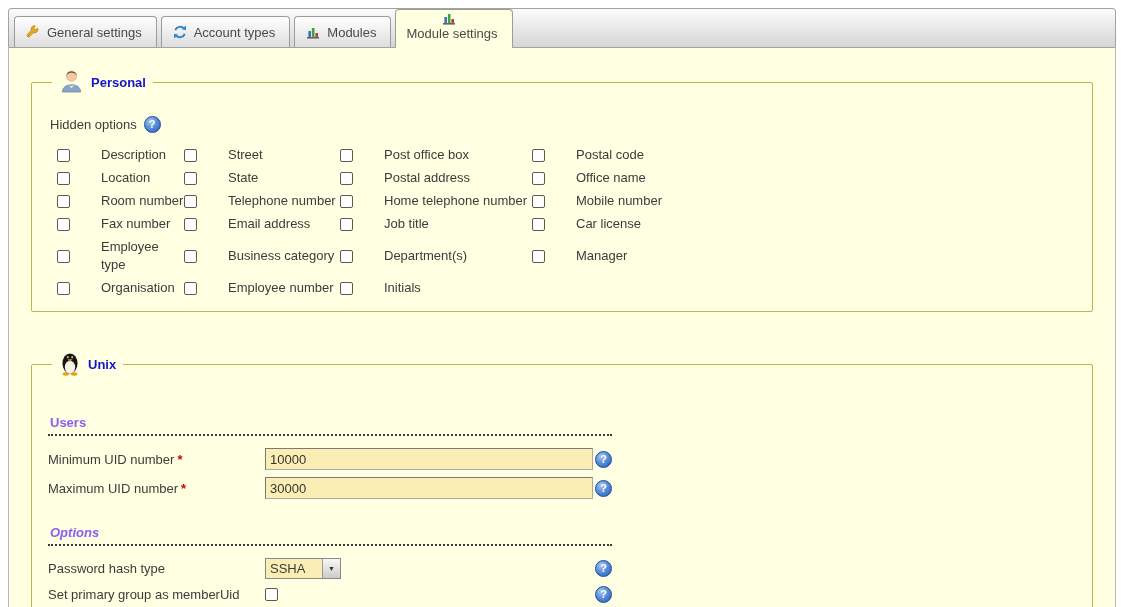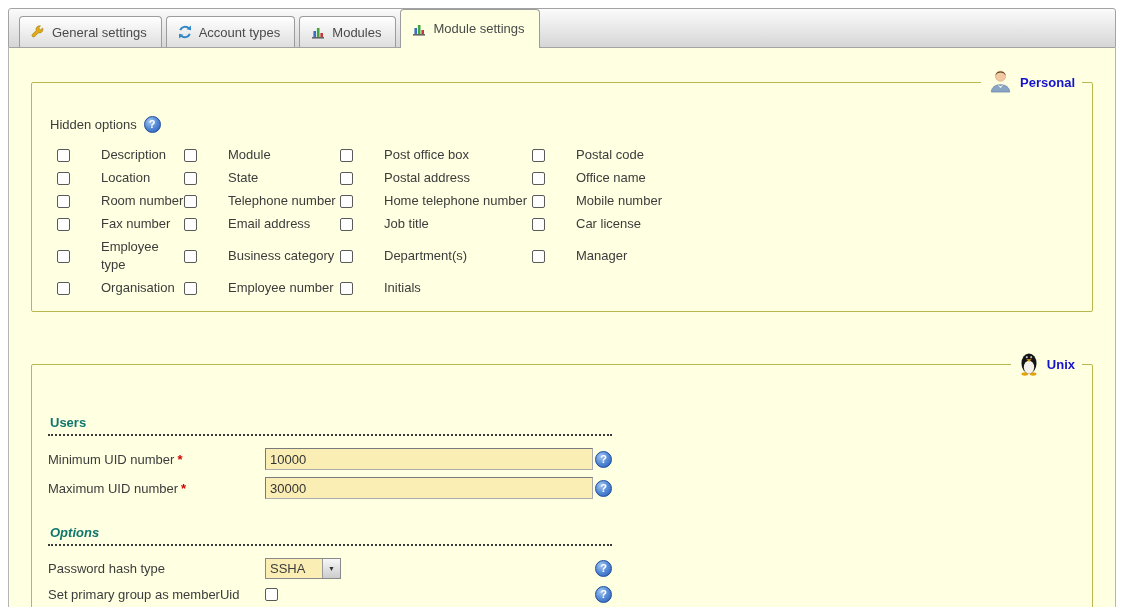--- a/index.html
+++ b/index.html
@@ -10,40 +10,41 @@
   }
   .page{padding:8px 8px 0 8px;}
 
   
   .tabbar{
     height:38px;
     background:linear-gradient(#fbfbfb,#d6d6d6);
     border:1px solid #a3a3a3;
     border-radius:3px 3px 0 0;
     display:flex;align-items:flex-end;
-    padding-left:10px;
+    padding-left:5px;
     position:relative;
   }
   .tab{
     display:flex;align-items:center;
     height:30px;
     padding:0 14px 0 10px;
     margin-right:4px;
     background:linear-gradient(#ffffff,#dedede);
     border:1px solid #9c9c9c;border-bottom:none;
     border-radius:4px 4px 0 0;
     color:#4a4a4a;
     cursor:pointer;
     position:relative;
     white-space:nowrap;
   }
   .tab.active{
     height:37px;
     background:#ffffe1;
     z-index:2;
+    flex-direction:column;
   }
   .tab.active::after{
     content:'';position:absolute;left:0;right:0;bottom:-2px;height:3px;
     background:#ffffe1;z-index:3;
   }
   .tab .ticon{display:inline-block;width:16px;height:16px;margin-right:6px;flex:none;}
 
   
   .panel{
     background:#ffffe1;
@@ -58,21 +59,21 @@
   fieldset{
     margin:16px 22px 0 22px;
     border:1px solid #b8b84f;
     border-radius:2px;
     padding:6px 14px 14px 16px;
   }
   fieldset.unix{margin-top:38px;padding-bottom:18px;}
   legend{
     display:flex;align-items:center;
     margin-left:4px;padding:0 7px;
-    font-weight:bold;color:#1414cc;text-align:right;
+    font-weight:bold;color:#1414cc;
   }
   legend .licon{display:inline-block;margin-right:7px;}
 
   
   .hidden-options-row{
     display:flex;align-items:center;gap:7px;
     margin:14px 0 13px 2px;
   }
   .cb-grid{
     display:grid;
@@ -83,21 +84,21 @@
   .cb-item{display:flex;align-items:center;cursor:pointer;line-height:18px;gap:24px;}
   input[type="checkbox"]{
     appearance:none;-webkit-appearance:none;
     width:13px;height:13px;flex:none;
     border:1px solid #5a5a5a;border-radius:2px;
     background:#fff;margin:0 7px 0 0;cursor:pointer;
   }
 
   
   .section-head{
-    font-weight:bold;color:#0f766e;
+    font-weight:bold;color:#8b5cf6;
     width:562px;
     border-bottom:2px dotted #3a3a3a;
     padding:0 0 4px 2px;
     margin:30px 0 12px 0;
   }
   .section-head.options{margin-top:26px;font-style:italic;}
   .field-row{display:flex;align-items:center;margin:7px 0;}
   .field-row .flabel{width:217px;flex:none;}
   .field-row .ctrl{width:330px;flex:none;display:flex;}
   .req{color:#d10000;font-weight:bold;margin-left:3px;}
@@ -202,21 +203,21 @@
         <span class="help">?</span>
       </div>
 
       <div class="cb-grid">
           <label class="cb-item">
             <input type="checkbox" style="">
             <span>Description</span>
           </label>
           <label class="cb-item">
             <input type="checkbox" style="">
-            <span>Module</span>
+            <span>Street</span>
           </label>
           <label class="cb-item">
             <input type="checkbox" style="">
             <span>Post office box</span>
           </label>
           <label class="cb-item">
             <input type="checkbox" style="">
             <span>Postal code</span>
           </label>
           <label class="cb-item">

